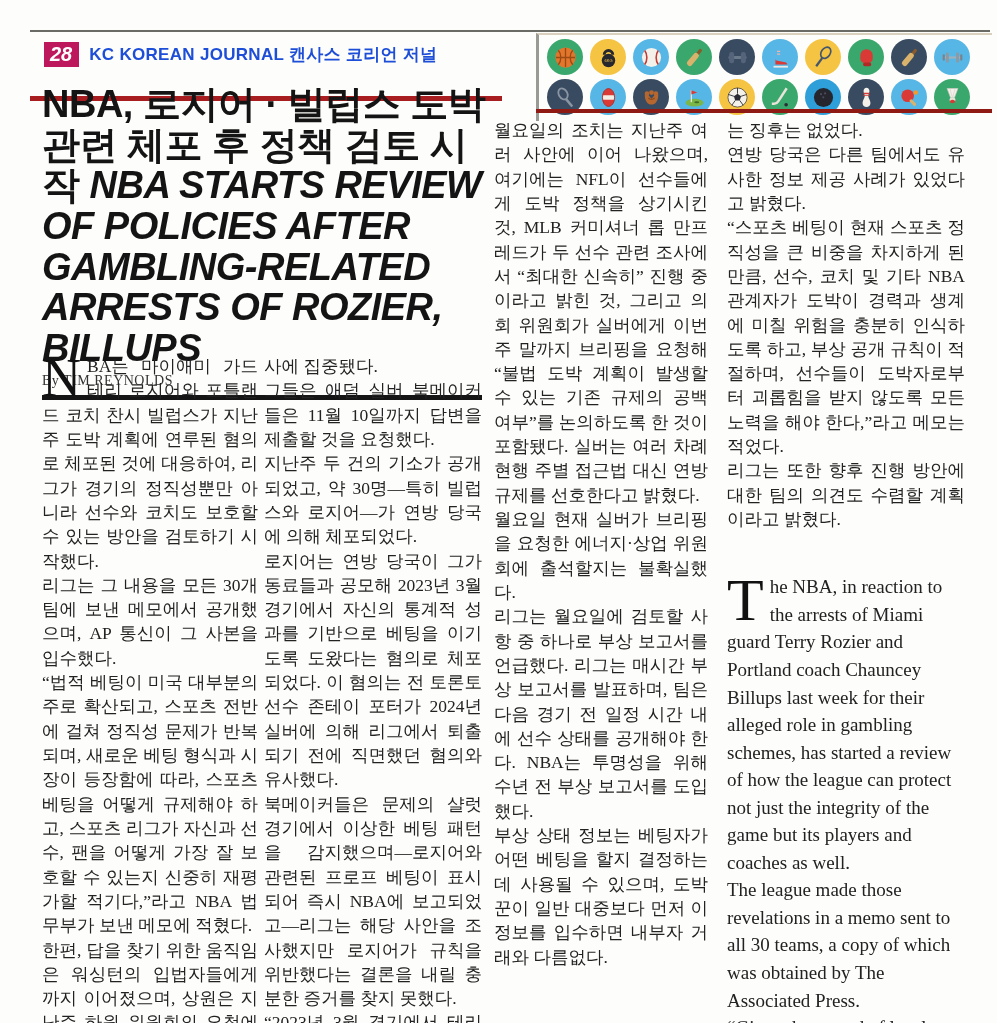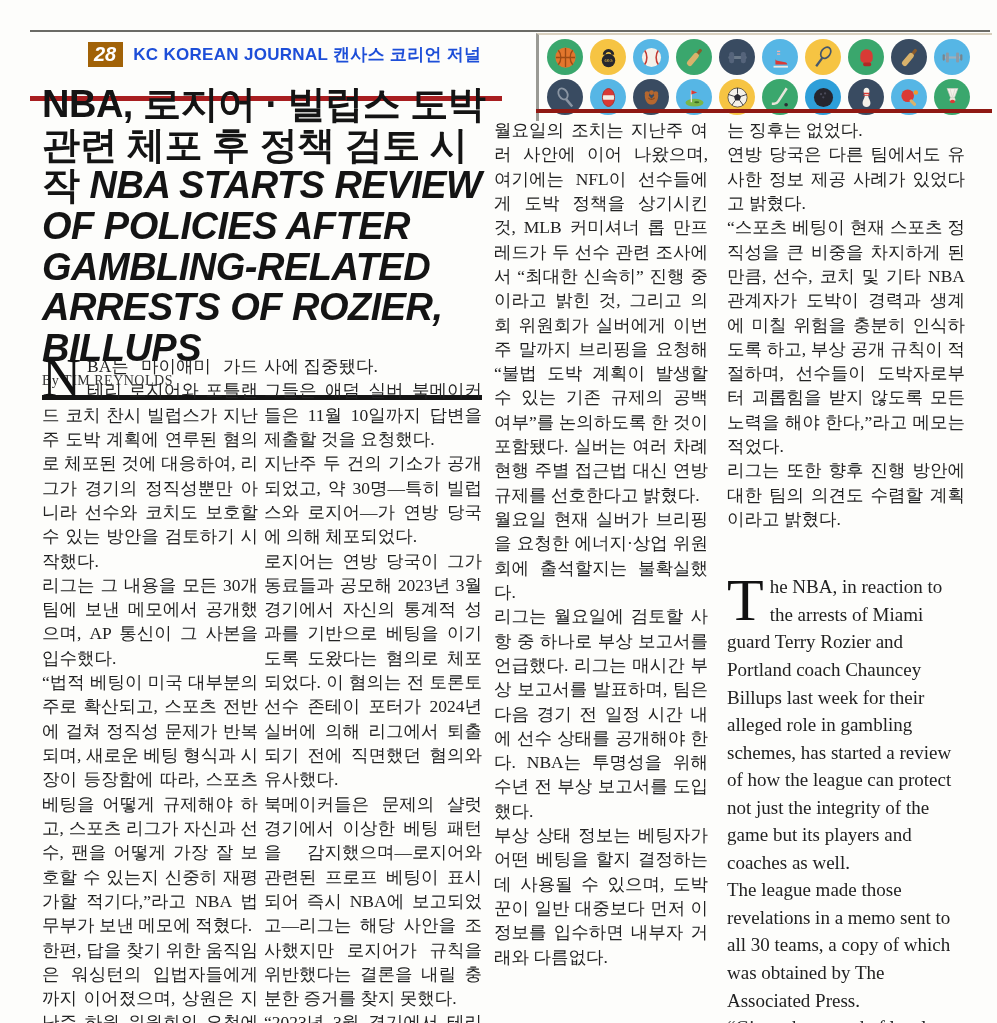--- a/index.html
+++ b/index.html
@@ -7,22 +7,22 @@
     width:997px;height:1023px;position:relative;overflow:hidden;
     background:#fdfdfb;color:#1d1d1d;
     font-family:"Liberation Serif","DejaVu Serif",serif;
   }
   .abs{position:absolute;}
   
   .top-rule{left:30px;top:30px;width:960px;height:2px;background:#6b6b66;}
   
   .masthead{left:44px;top:42px;display:flex;align-items:center;gap:10px;
     font-family:"Liberation Sans","DejaVu Sans",sans-serif;}
-  .pagenum{background:#a16207;color:#fff;font-weight:700;font-style:italic;
-    font-size:20px;padding:2px 7px 3px 6px;line-height:1;margin-left:44px;}
+  .pagenum{background:#be185d;color:#fff;font-weight:700;font-style:italic;
+    font-size:20px;padding:2px 7px 3px 6px;line-height:1;}
   .mast-title{font-weight:700;font-size:17px;color:#1d4ed8;letter-spacing:.3px;}
   .red-rule-left{left:30px;top:96px;width:472px;height:5px;background:#a81e20;}
   
   .icons-strip{left:536px;top:33px;width:456px;padding:4px 0 2px 8px;
     border-left:3px solid #9a9a94;border-top:2px solid #d9d0be;box-sizing:border-box;}
   .icons-row{display:flex;gap:7px;margin-bottom:4px;}
   .icon-circle{width:36px;height:36px;border-radius:50%;flex:0 0 auto;
     display:flex;align-items:center;justify-content:center;}
   .red-rule-right{left:536px;top:109px;width:456px;height:4px;background:#8f1913;}
   

